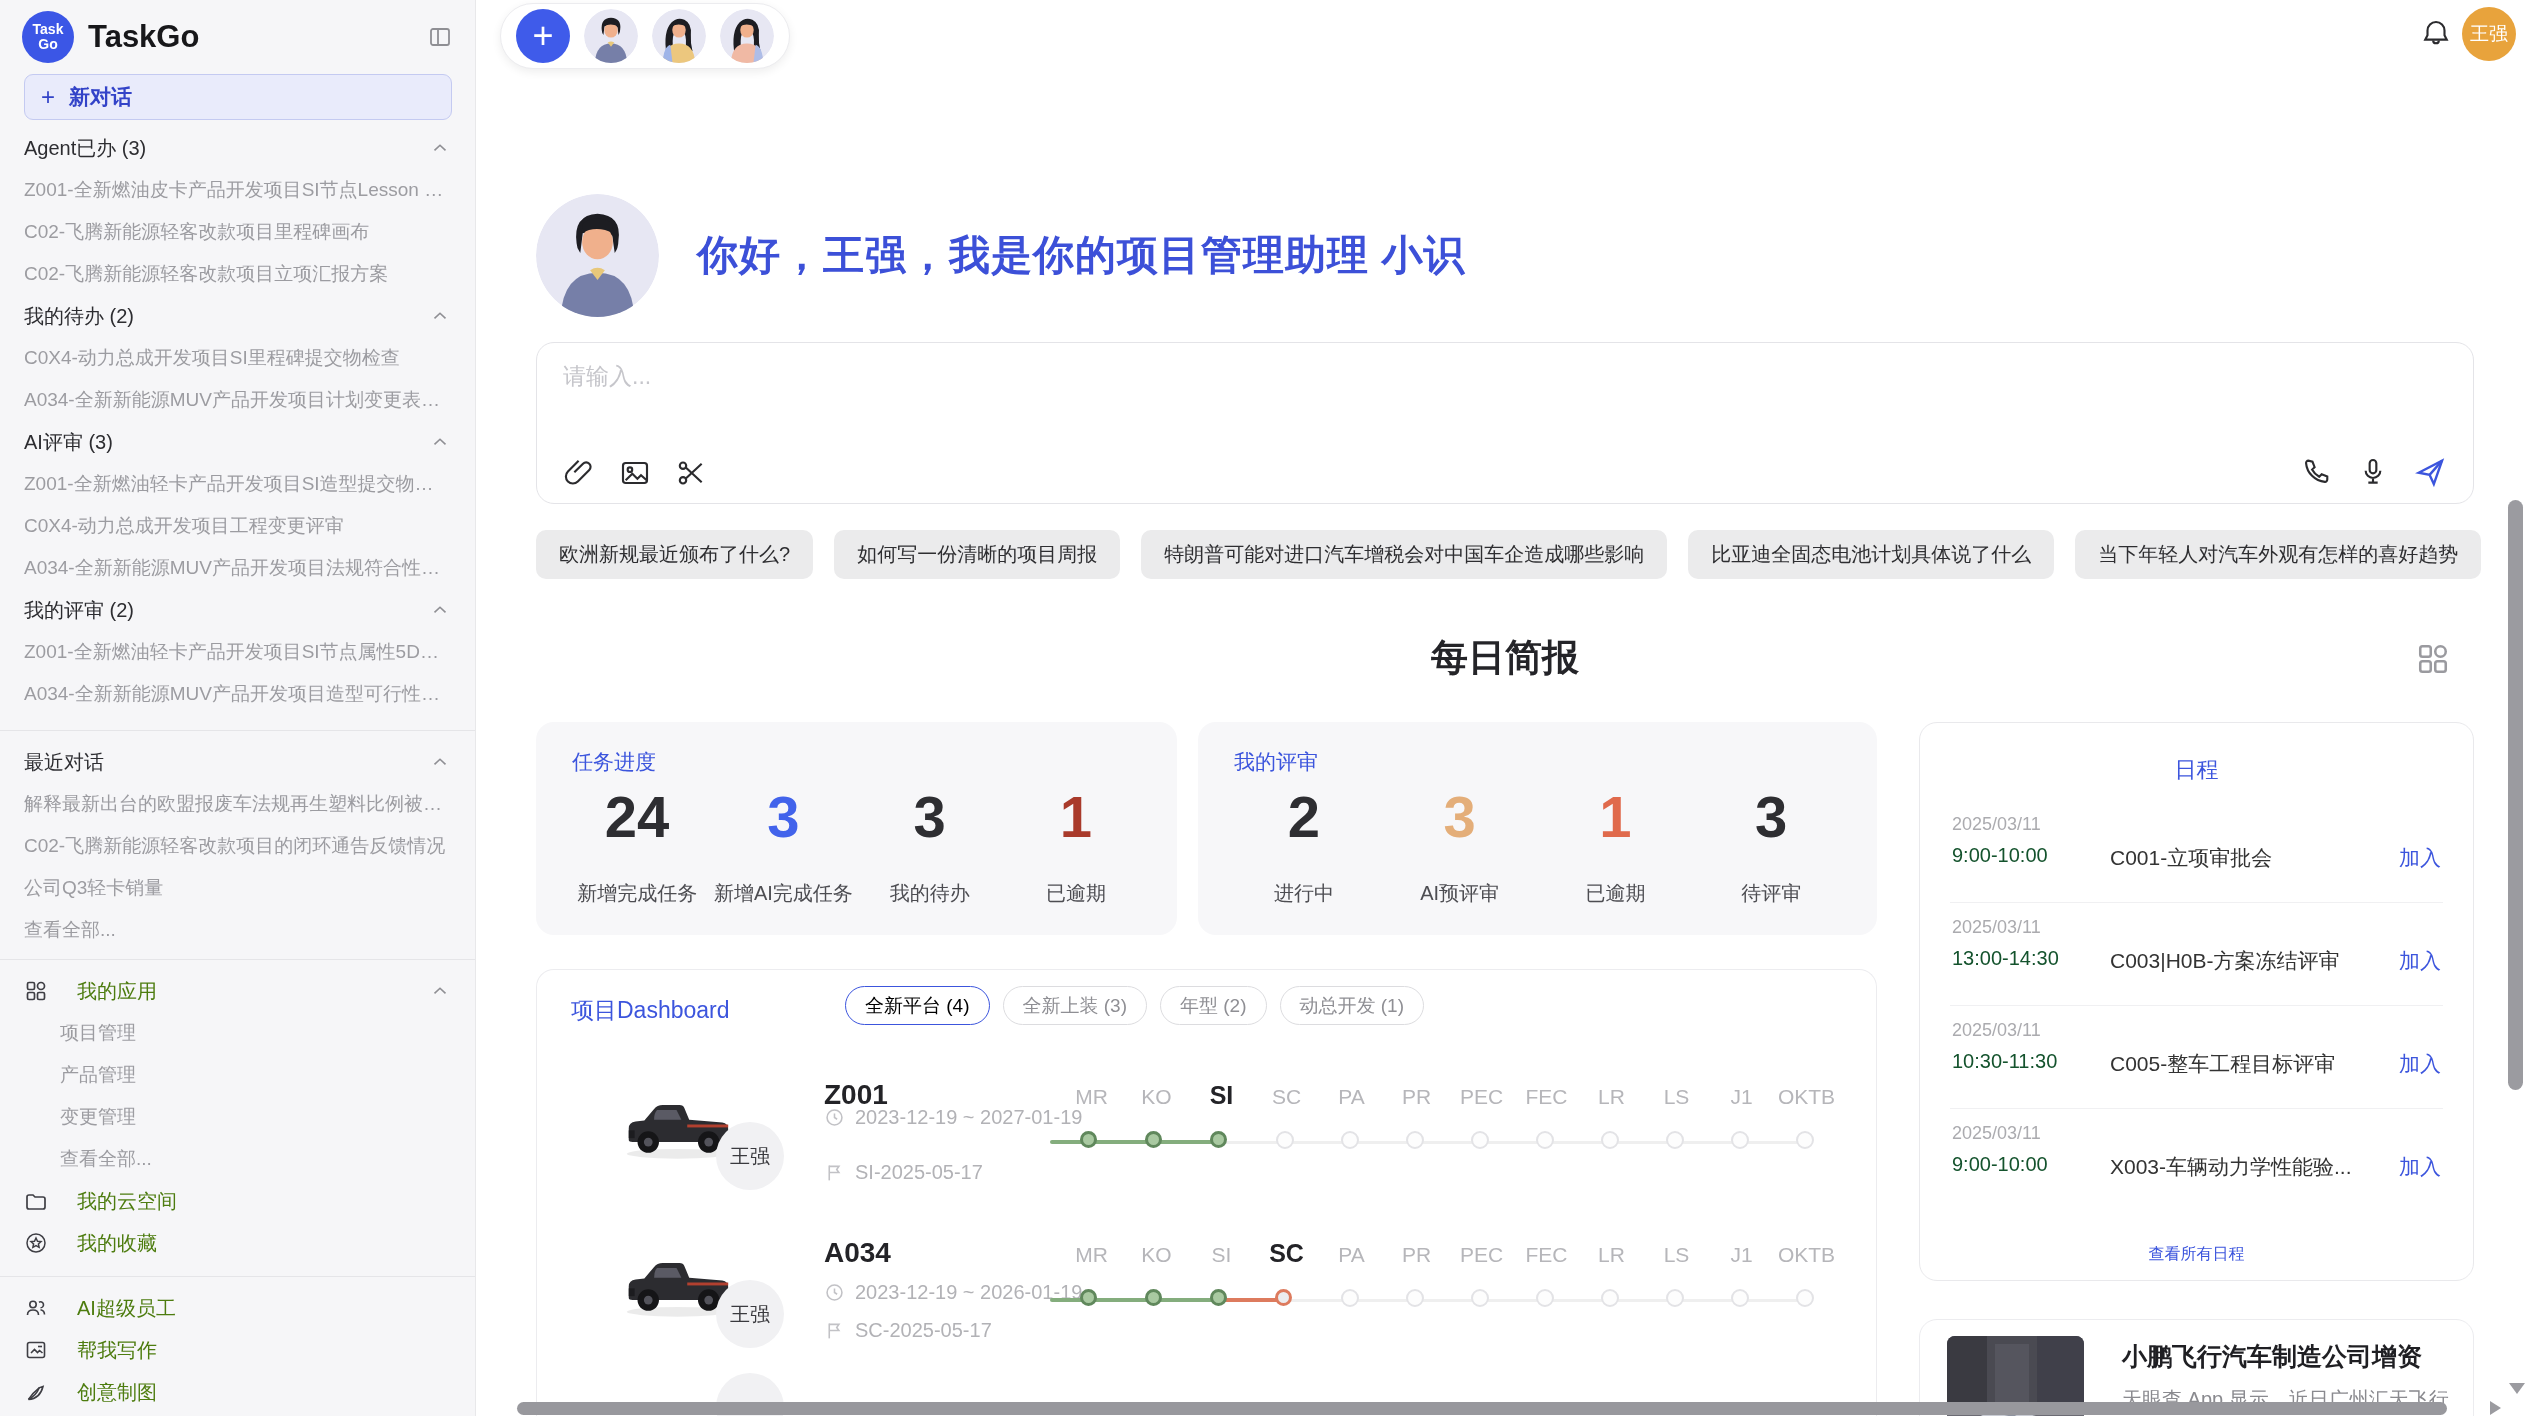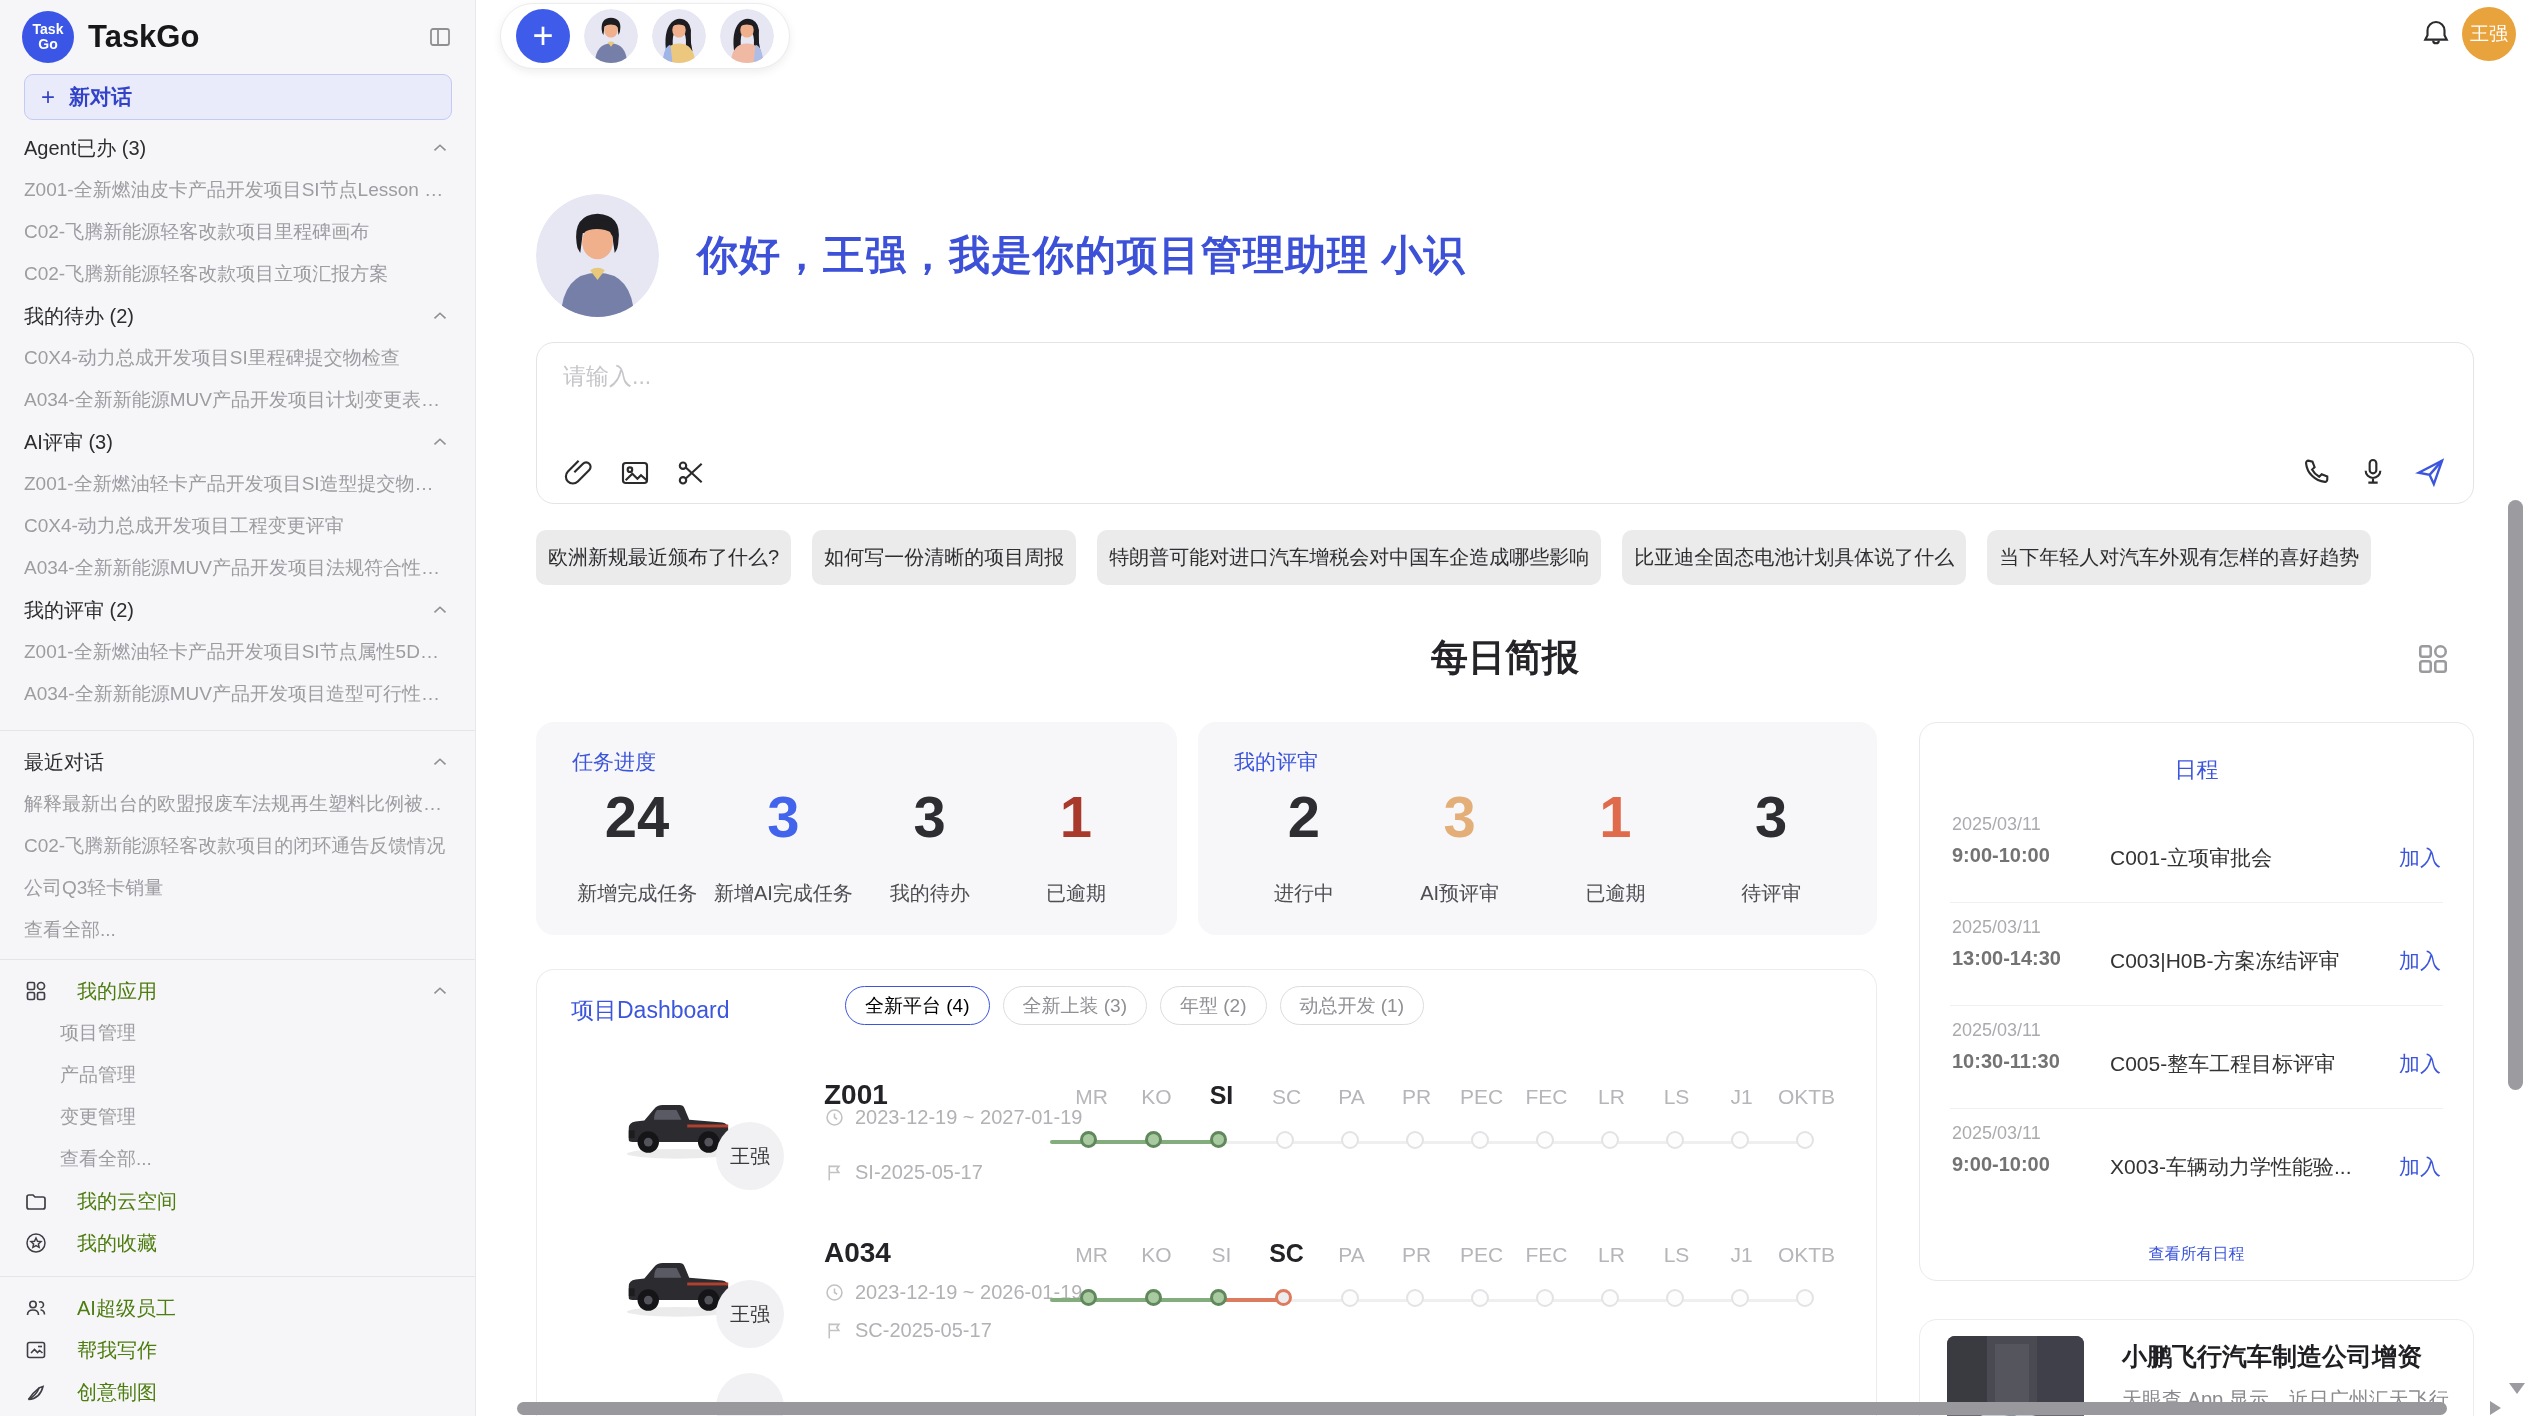--- a/index.html
+++ b/index.html
@@ -40,21 +40,21 @@
   .inputbox{position:absolute;left:60px;top:342px;width:1938px;height:162px;border:1.5px solid #e4e4e8;border-radius:18px;background:#fff}
   .inputbox textarea{position:absolute;left:26px;top:18px;right:30px;bottom:62px;border:none;outline:none;resize:none;font-size:23px;color:#333;font-family:inherit;background:transparent}
   .inputbox textarea::placeholder{color:#c6c6cb}
   .in-icons{position:absolute;bottom:14px;display:flex;gap:24px;align-items:center}
   .in-icons.left{left:26px}
   .in-icons.right{right:26px}
   .icon-btn{color:#2b2b2e;cursor:pointer}
   .icon-btn.send{color:#3c55dd}
   
   .chips{position:absolute;left:60px;top:530px;width:1938px;display:flex;gap:21px}
-  .chip{height:55px;background:#ebebec;border-radius:10px;display:flex;align-items:center;padding:0 12px;font-size:20px;color:#2e2e31;white-space:nowrap;cursor:pointer}
+  .chip{height:49px;background:#ebebec;border-radius:10px;display:flex;align-items:center;padding:0 23px;font-size:20px;color:#2e2e31;white-space:nowrap;cursor:pointer}
   
   .brief-title{position:absolute;left:60px;top:633px;width:1938px;text-align:center;font-size:37px;font-weight:700;color:#242428}
   .brief-grid{position:absolute;left:1939px;top:641px;color:#9a9a9f;cursor:pointer}
   .stat-card{position:absolute;top:722px;height:213px;background:#f7f7f9;border-radius:18px}
   .stat-card .stat-title{position:absolute;left:36px;top:26px;font-size:21px;color:#3c55dd}
   .stat-row{position:absolute;left:28px;right:28px;top:66px;bottom:28px;display:flex}
   .stat{flex:1;display:flex;flex-direction:column;align-items:center;justify-content:space-between}
   .stat-num{font-size:58px;font-weight:600;line-height:1}
   .stat-label{font-size:20px;color:#4d4d52}
   
@@ -71,21 +71,21 @@
   .pmeta .mic2{color:#c2c2c6}
   .timeline{position:absolute;left:522px;top:8px;width:780px;height:120px}
   .tl-label{position:absolute;top:2px;width:66px;text-align:center;font-size:21px;color:#b6b6ba}
   .tl-label.cur{color:#232327;font-size:25px;font-weight:700;top:-2px}
   .tl-line{position:absolute;border-radius:2px}
   .tl-dot{position:absolute;border-radius:50%}
   
   .sched{position:absolute;left:1443px;top:722px;width:555px;height:559px;background:#fff;border:1.5px solid #e9e9ec;border-radius:18px}
   .sched-title{position:absolute;left:0;top:32px;width:100%;text-align:center;font-size:22px;color:#3c55dd}
   .ev-date{position:absolute;left:32px;font-size:18px;color:#ababaf}
-  .ev-time{position:absolute;left:32px;font-size:20px;font-weight:700;color:#737373}
+  .ev-time{position:absolute;left:32px;font-size:20px;font-weight:400;color:#14532d}
   .ev-name{position:absolute;left:190px;font-size:21px;color:#333;white-space:nowrap}
   .ev-join{position:absolute;right:32px;font-size:21px;color:#3c55dd;cursor:pointer}
   .ev-div{position:absolute;left:30px;right:30px;height:1px;background:#f0f0f2}
   .sched-all{position:absolute;left:0;top:521px;width:100%;text-align:center;font-size:16px;color:#3c55dd;cursor:pointer}
   
   .news{position:absolute;left:1443px;top:1319px;width:555px;height:170px;background:#fff;border:1.5px solid #ececef;border-radius:18px;cursor:pointer}
   .news-thumb{position:absolute;left:27px;top:16px;width:137px;height:130px;border-radius:8px;overflow:hidden}
   .news-title{position:absolute;left:202px;top:20px;font-size:25px;font-weight:700;color:#1f1f23}
   .news-snippet{position:absolute;left:202px;top:64px;width:330px;font-size:20px;color:#8a8a8f;line-height:1.5}
   

